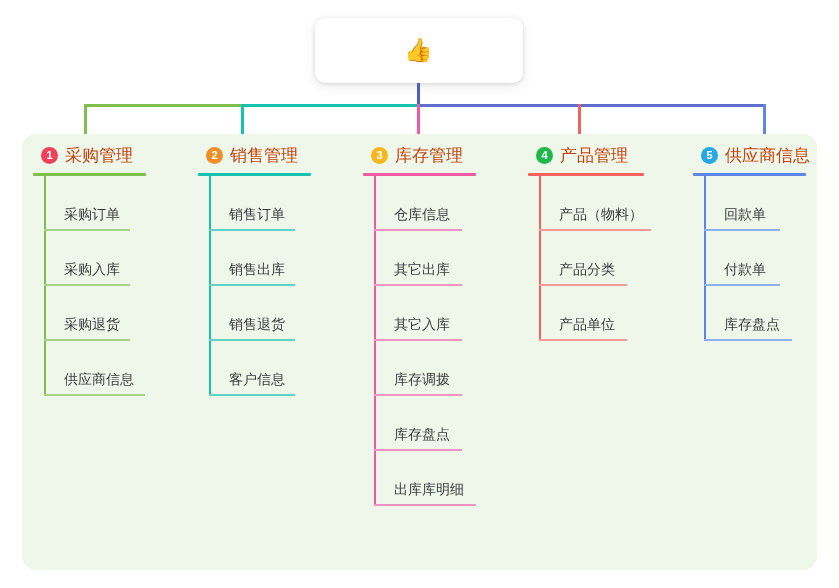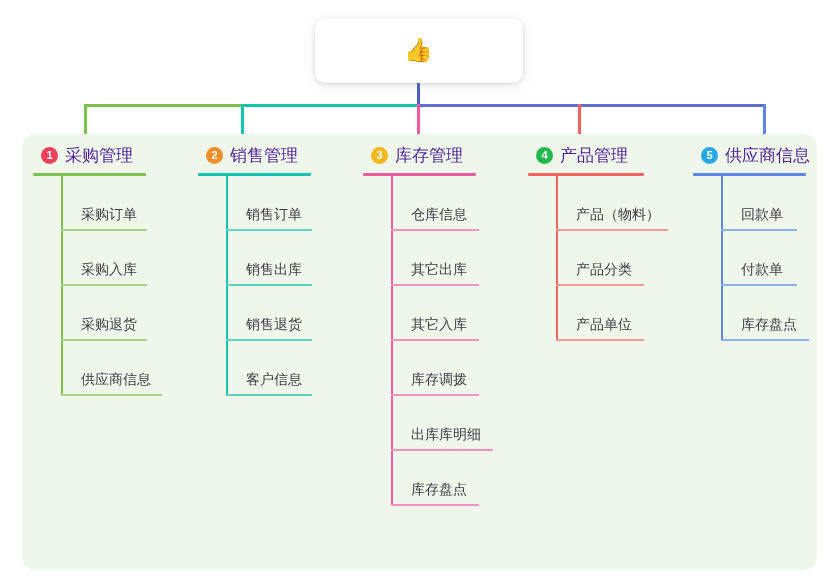--- a/index.html
+++ b/index.html
@@ -84,31 +84,31 @@
     border-radius: 50%;
     color: #ffffff;
     font-size: 11px;
     line-height: 17px;
     text-align: center;
     font-weight: 700;
     flex: 0 0 auto;
   }
   .col-title {
     font-size: 17px;
-    color: #4c1d95;
+    color: #c2410c;
     white-space: nowrap;
   }
   .head-rule {
     height: 3px;
     margin-top: 5px;
     border-radius: 1px;
   }
   .col-body {
     position: relative;
-    margin-left: 28px;
+    margin-left: 11px;
   }
   .spine {
     position: absolute;
     left: 0;
     top: 0;
     bottom: 0;
     width: 2px;
   }
   .leaf {
     position: relative;
@@ -225,27 +225,27 @@
       </div>
       <div class="leaf">
         <span class="leaf-label">其它入库</span>
         <span class="leaf-rule" style="width:88px; background:#f093c0;"></span>
       </div>
       <div class="leaf">
         <span class="leaf-label">库存调拨</span>
         <span class="leaf-rule" style="width:88px; background:#f093c0;"></span>
       </div>
       <div class="leaf">
+        <span class="leaf-label">库存盘点</span>
+        <span class="leaf-rule" style="width:88px; background:#f093c0;"></span>
+      </div>
+      <div class="leaf">
         <span class="leaf-label">出库库明细</span>
         <span class="leaf-rule" style="width:102px; background:#f093c0;"></span>
       </div>
-      <div class="leaf">
-        <span class="leaf-label">库存盘点</span>
-        <span class="leaf-rule" style="width:88px; background:#f093c0;"></span>
-      </div>
     </div>
   </div>
 
   <div class="column" style="left:528px; width:160px;">
     <div class="col-head">
       <span class="badge" style="background:#1fb84a;">4</span>
       <span class="col-title">产品管理</span>
     </div>
     <div class="head-rule" style="width:116px; background:#f4625f;"></div>
     <div class="col-body">

